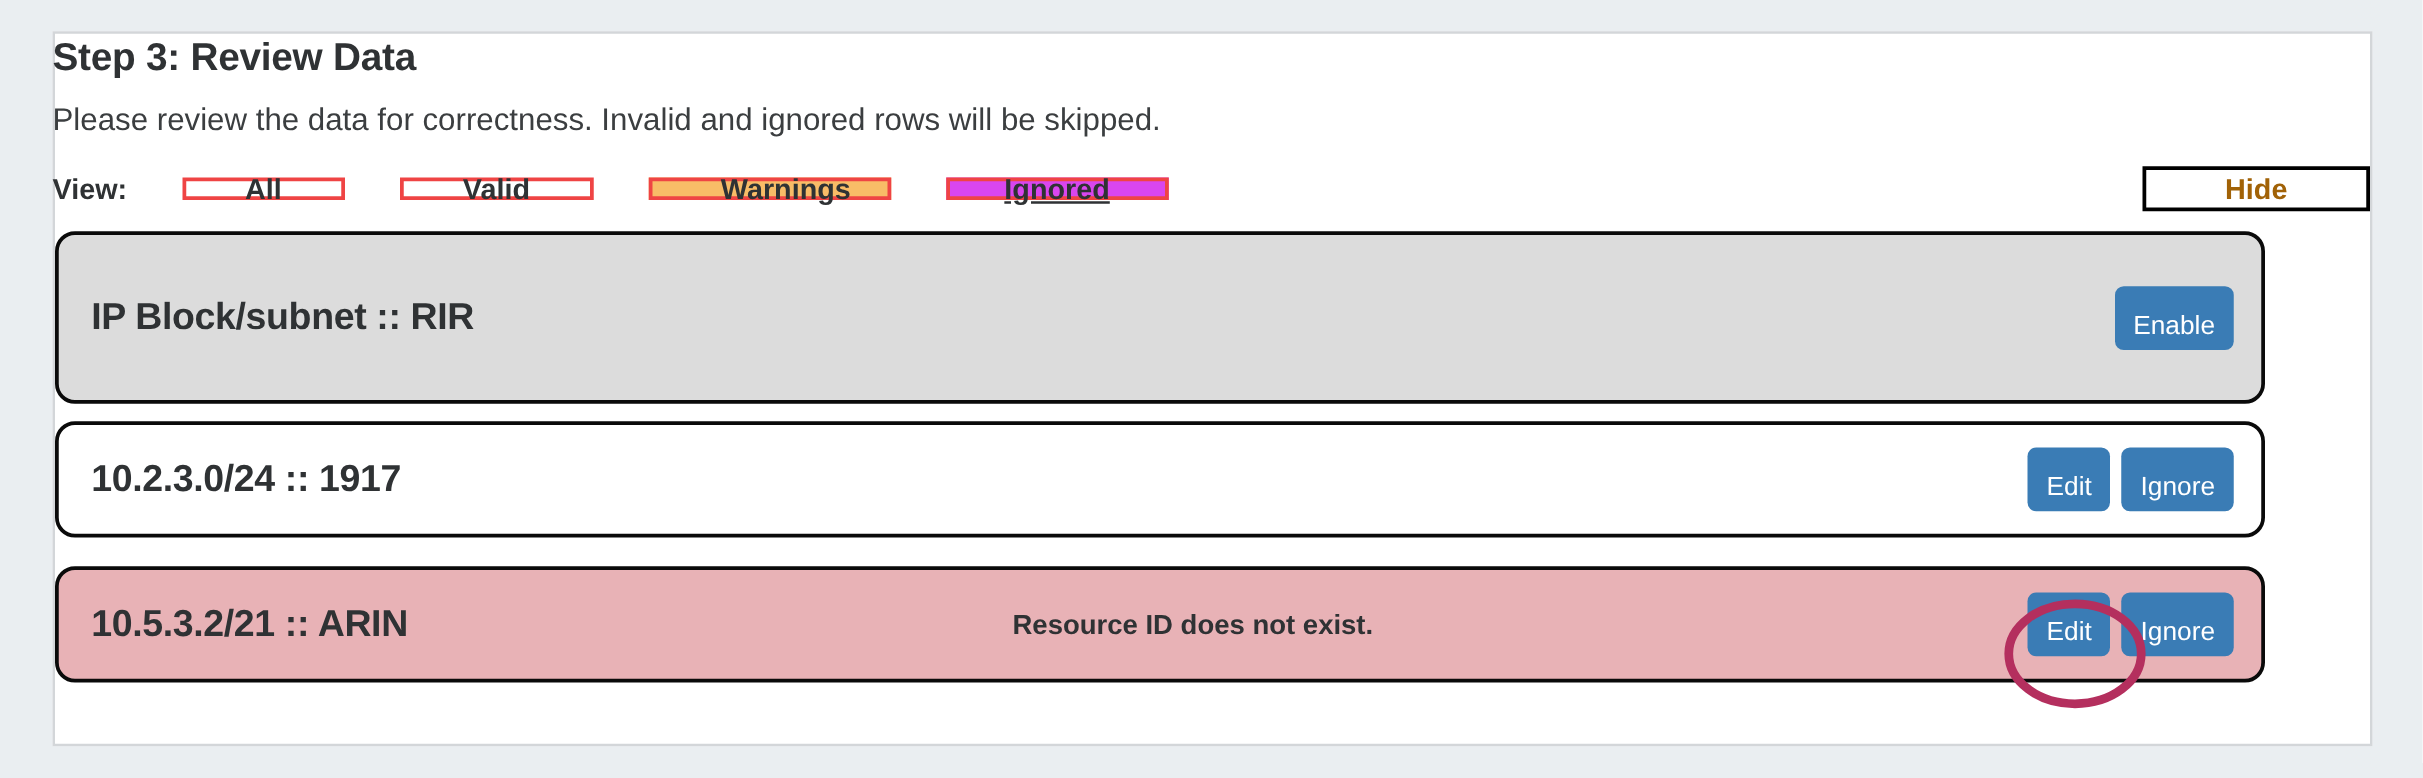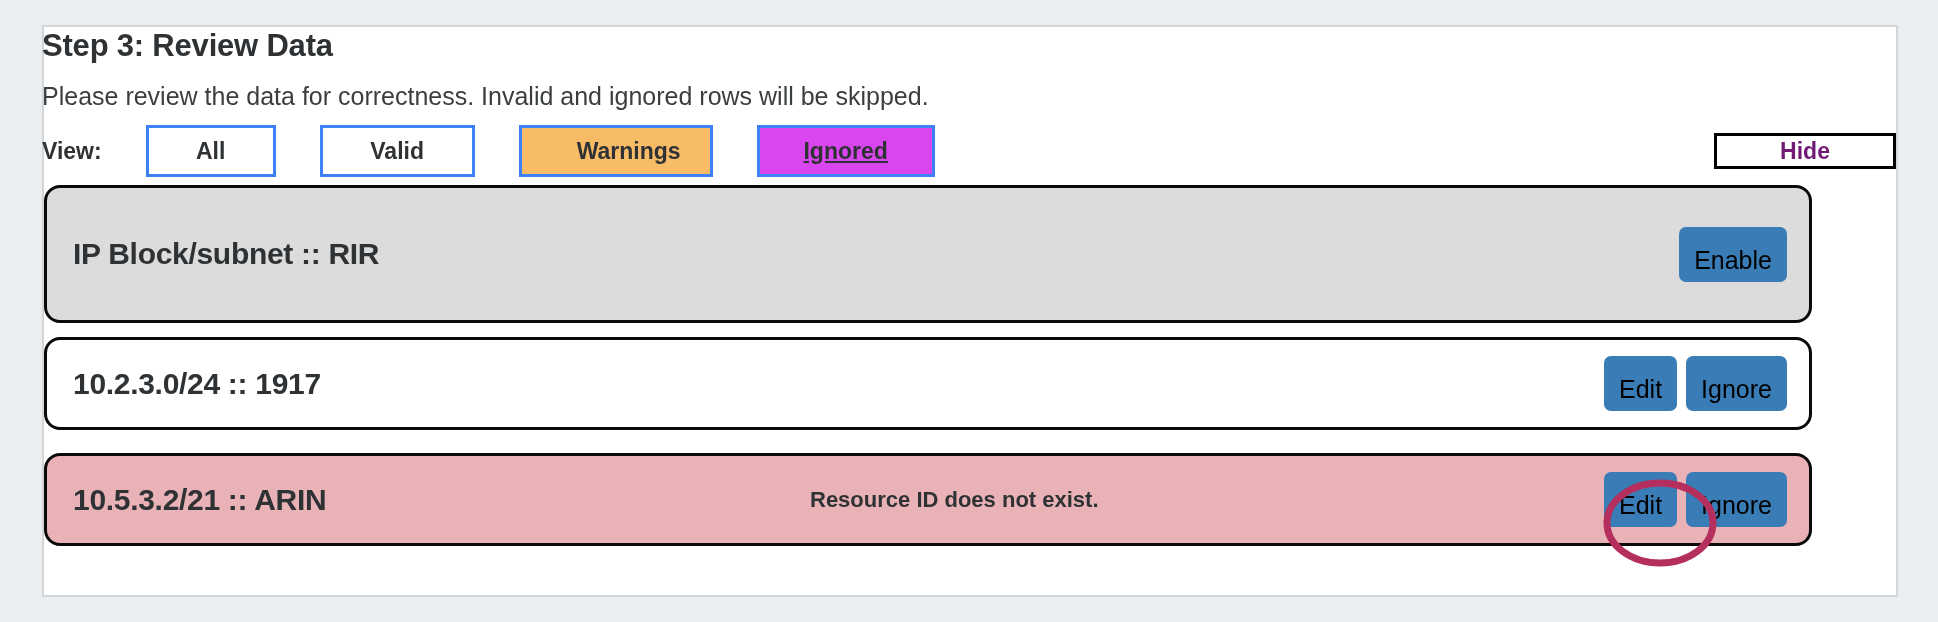--- a/index.html
+++ b/index.html
@@ -58,23 +58,23 @@
     gap: 35px;
   }
   #view-label {
     font-size: 23px;
     font-weight: bold;
     color: #2f3234;
     margin-right: 9px;
     white-space: nowrap;
   }
   .filter-btn {
-    height: 52px;
+    height: 18px;
     min-width: 130px;
-    border: 3px solid #3b82f6;
+    border: 3px solid #ef4444;
     box-sizing: border-box;
     display: flex;
     align-items: center;
     justify-content: center;
     font-size: 23px;
     font-weight: bold;
     color: #2f3234;
     background: #ffffff;
     margin-right: 9px;
     padding: 0 14px;
@@ -93,21 +93,21 @@
     top: 133px;
     width: 182px;
     height: 36px;
     border: 3px solid #000000;
     box-sizing: border-box;
     display: flex;
     align-items: center;
     justify-content: center;
     font-size: 23px;
     font-weight: bold;
-    color: #701a75;
+    color: #a16207;
     background: #ffffff;
     cursor: pointer;
   }
 
   
   #rows {
     position: absolute;
     left: 44px;
     top: 185px;
     width: 1768px;
@@ -145,25 +145,25 @@
   }
   .row-actions {
     position: absolute;
     right: 22px;
     display: flex;
     align-items: center;
     gap: 9px;
   }
   .action-btn {
     background: #3a7cb5;
-    color: #000000;
+    color: #ffffff;
     border: none;
     border-radius: 7px;
     font-family: "Liberation Sans", sans-serif;
-    font-size: 25px;
+    font-size: 21px;
     font-weight: normal;
     padding: 21px 15px 9px 15px;
     cursor: pointer;
     line-height: 1;
     white-space: nowrap;
   }
 
   
   #edit-annotation {
     position: absolute;

